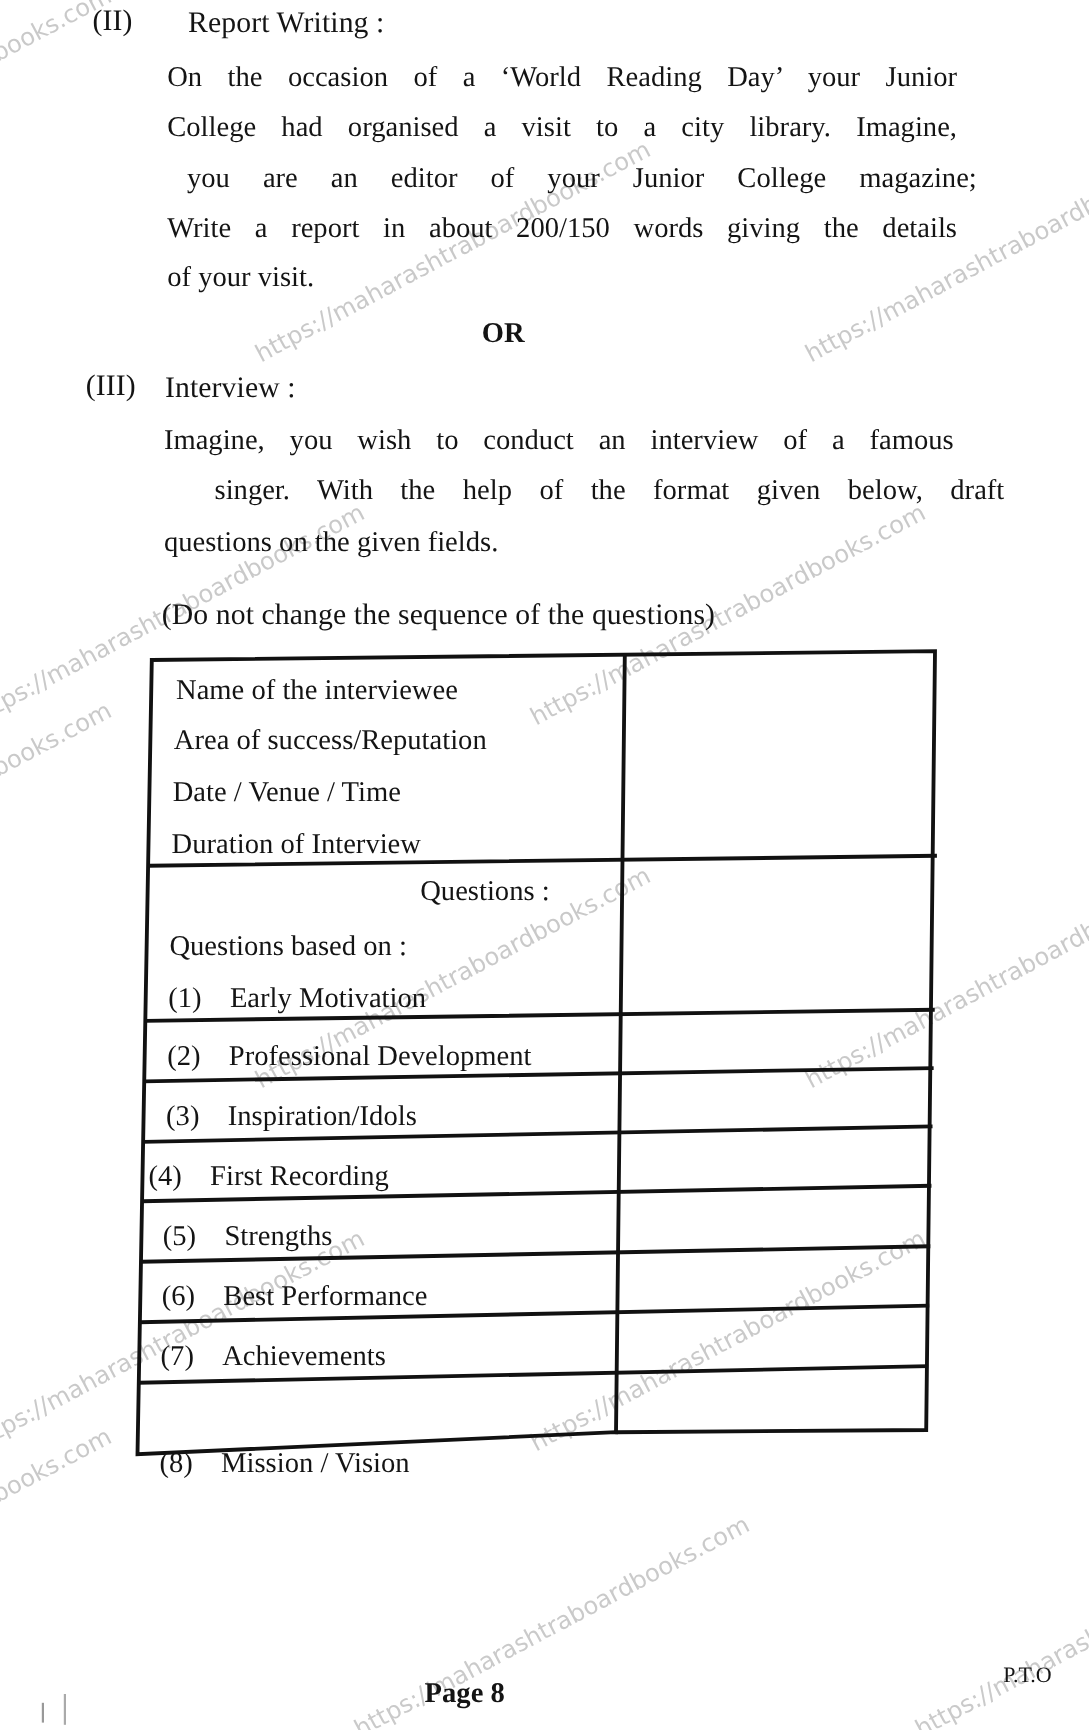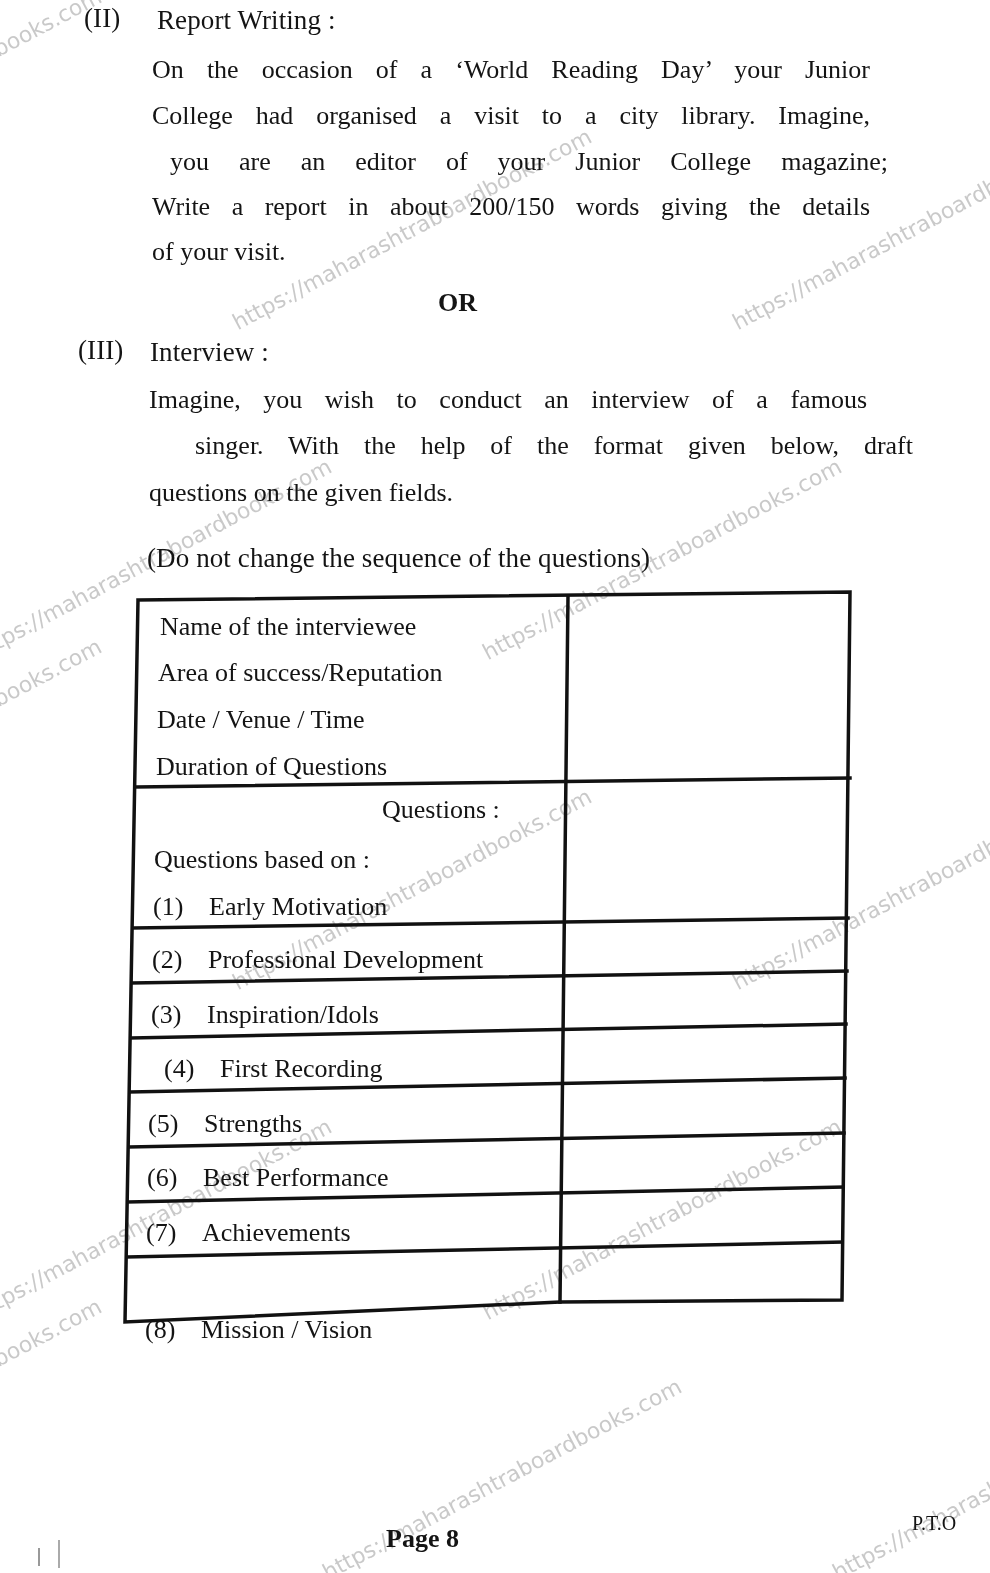--- a/index.html
+++ b/index.html
@@ -37,21 +37,21 @@
 <div class="watermark" style="left:-250px; top:820px;">https://maharashtraboardbooks.com</div>
 <div class="watermark" style="left:240px; top:970px;">https://maharashtraboardbooks.com</div>
 <div class="watermark" style="left:740px; top:970px;">https://maharashtraboardbooks.com</div>
 <div class="watermark" style="left:-20px; top:1300px;">https://maharashtraboardbooks.com</div>
 <div class="watermark" style="left:490px; top:1300px;">https://maharashtraboardbooks.com</div>
 <div class="watermark" style="left:-250px; top:1480px;">https://maharashtraboardbooks.com</div>
 <div class="watermark" style="left:330px; top:1560px;">https://maharashtraboardbooks.com</div>
 <div class="watermark" style="left:840px; top:1560px;">https://maharashtraboardbooks.com</div>
 
 <div class="abs txt" style="left:84px; top:3px;">(II)</div>
-<div class="abs txt" style="left:157px; top:5px;">Report Writing :</div>
+<div class="abs txt" style="left:171px; top:5px;">Report Writing :</div>
 <div class="para" style="top:55px;">
   <div class="line" style="top:0px;">On the occasion of a ‘World Reading Day’ your Junior</div>
   <div class="line" style="top:46px;">College had organised a visit to a city library. Imagine,</div>
   <div class="line" style="top:92px;margin-left:18px;">you are an editor of your Junior College magazine;</div>
   <div class="line" style="top:137px;">Write a report in about 200/150 words giving the details</div>
   <div class="line last" style="top:182px;">of your visit.</div>
 </div>
 
 <div class="abs or" style="left:438px; top:288px;">OR</div>
 
@@ -78,42 +78,42 @@
     <line x1="130" y1="1092" x2="845" y2="1078"></line>
     <line x1="129" y1="1147" x2="844" y2="1133"></line>
     <line x1="128" y1="1202" x2="843" y2="1187"></line>
     <line x1="127" y1="1257" x2="842" y2="1242"></line>
   </g>
 </svg>
 
 <div class="cell-text" style="left:160px; top:612px;">Name of the interviewee</div>
 <div class="cell-text" style="left:158px; top:658px;">Area of success/Reputation</div>
 <div class="cell-text" style="left:157px; top:705px;">Date / Venue / Time</div>
-<div class="cell-text" style="left:156px; top:752px;">Duration of Questions</div>
+<div class="cell-text" style="left:156px; top:752px;">Duration of Interview</div>
 <div class="answer-cell" style="left:572px; top:598px; width:274px; height:178px;"></div>
 
 <div class="cell-text" style="left:382px; top:795px;">Questions :</div>
 <div class="cell-text" style="left:154px; top:845px;">Questions based on :</div>
 
 <div class="cell-text" style="left:153px; top:892px;">
   <span class="num">(1)</span><span>Early Motivation</span>
 </div>
 <div class="answer-cell" style="left:572px; top:782px; width:272px; height:134px;"></div>
 
 <div class="cell-text" style="left:152px; top:945px;">
   <span class="num">(2)</span><span>Professional Development</span>
 </div>
 <div class="answer-cell" style="left:570px; top:921px; width:274px; height:48px;"></div>
 
 <div class="cell-text" style="left:151px; top:1000px;">
   <span class="num">(3)</span><span>Inspiration/Idols</span>
 </div>
 <div class="answer-cell" style="left:569px; top:975px; width:274px; height:47px;"></div>
 
-<div class="cell-text" style="left:164px; top:1054px;">
+<div class="cell-text" style="left:135px; top:1054px;">
   <span class="num">(4)</span><span>First Recording</span>
 </div>
 <div class="answer-cell" style="left:568px; top:1028px; width:274px; height:48px;"></div>
 
 <div class="cell-text" style="left:148px; top:1109px;">
   <span class="num">(5)</span><span>Strengths</span>
 </div>
 <div class="answer-cell" style="left:567px; top:1082px; width:274px; height:48px;"></div>
 
 <div class="cell-text" style="left:147px; top:1163px;">

